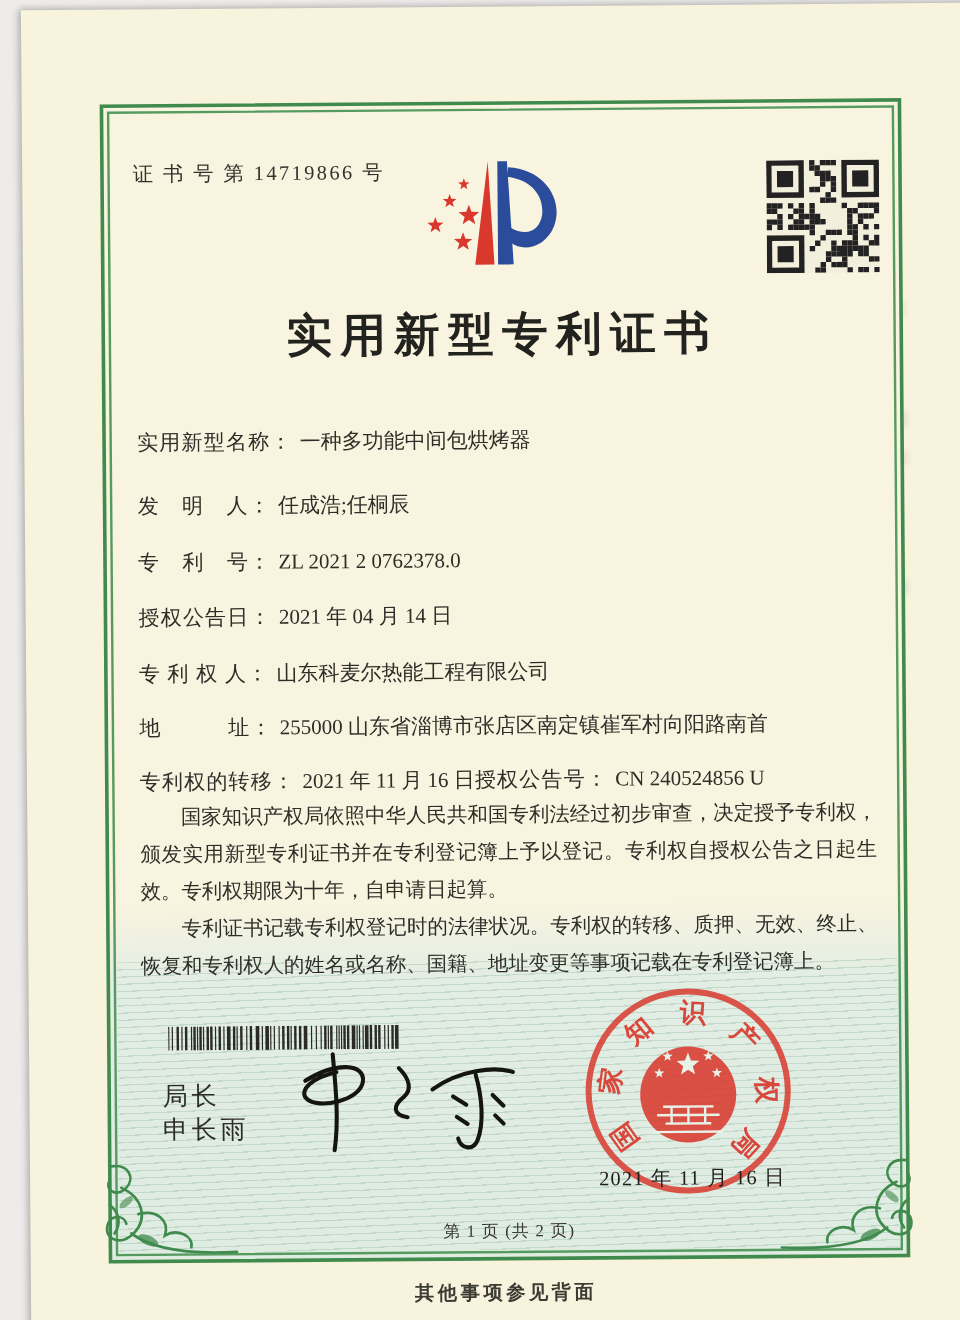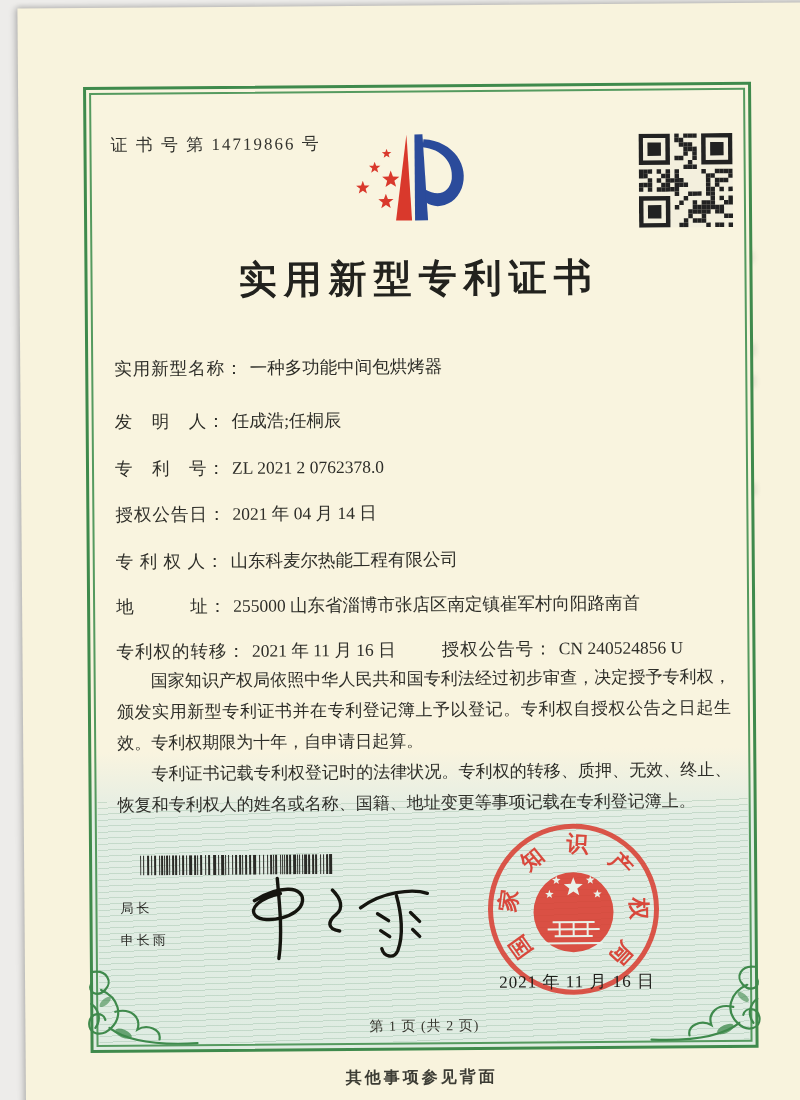--- a/index.html
+++ b/index.html
@@ -38,29 +38,29 @@
   .qr{position:absolute;left:552px;top:48px;width:94px;height:94px;background:#f3efdd;}
   .title{
     position:absolute;left:0;top:166px;width:100%;text-align:center;
     font-size:38px;font-weight:600;letter-spacing:7px;color:#22221e;
   }
   .frow{
     position:absolute;left:26px;width:616px;font-size:17.5px;color:#2e2e29;white-space:nowrap;
   }
   .frow .lbl{letter-spacing:1px;}
   .frow .val{margin-left:6px;}
-  .grant2{margin-left:46px;}
+  .grant2{}
   .paras{
     position:absolute;left:26px;top:576px;width:614px;font-size:17px;line-height:31px;
     color:#2e2e29;text-align:justify;
   }
   .paras p{margin:0;text-indent:2em;}
   .barcode{position:absolute;left:48px;top:766px;width:196px;height:20px;}
-  .signer{position:absolute;left:28px;top:810px;font-size:13px;color:#2c2c28;letter-spacing:3px;}
-  .signer .name{margin-top:14px;}
+  .signer{position:absolute;left:43px;top:810px;font-size:21px;color:#2c2c28;letter-spacing:3px;}
+  .signer .name{}
   .signature{position:absolute;left:132px;top:782px;}
   .seal{position:absolute;left:388px;top:730px;}
   .seal-date{
     position:absolute;left:404px;top:884px;width:160px;text-align:center;
     font-size:17px;color:#1e1e1a;letter-spacing:1px;
   }
   .page-no{
     position:absolute;left:0;top:930px;width:100%;text-align:center;
     font-size:14px;color:#37372f;letter-spacing:1px;
   }

